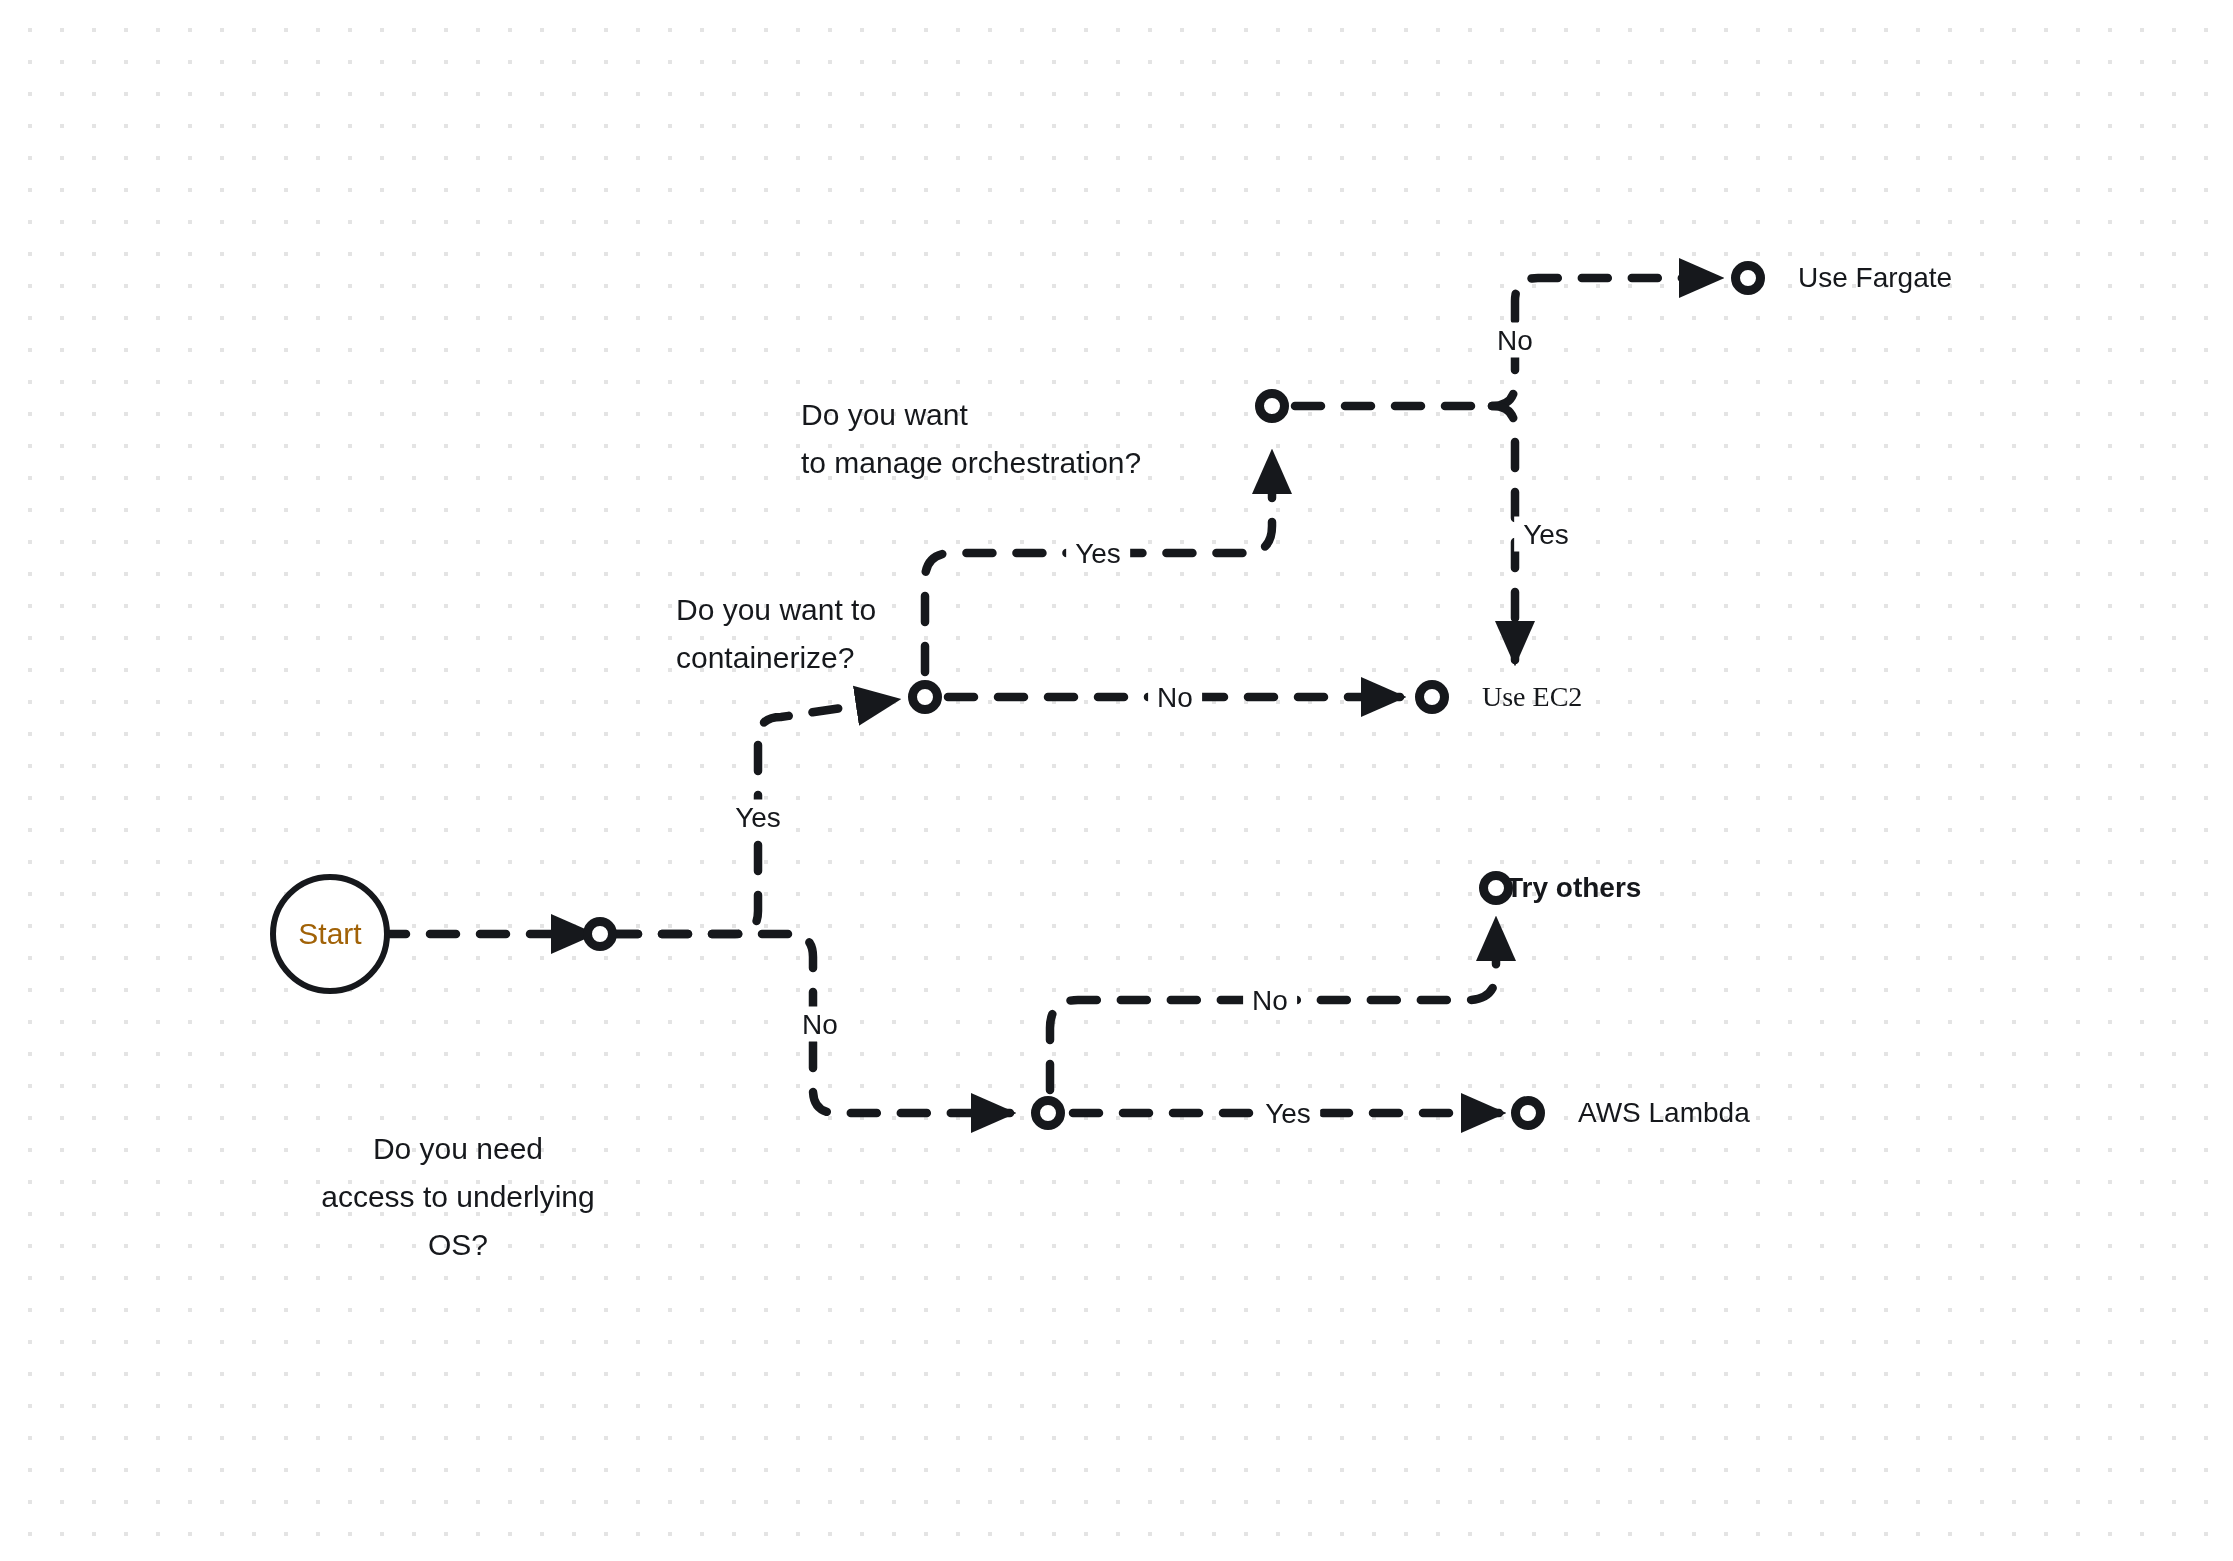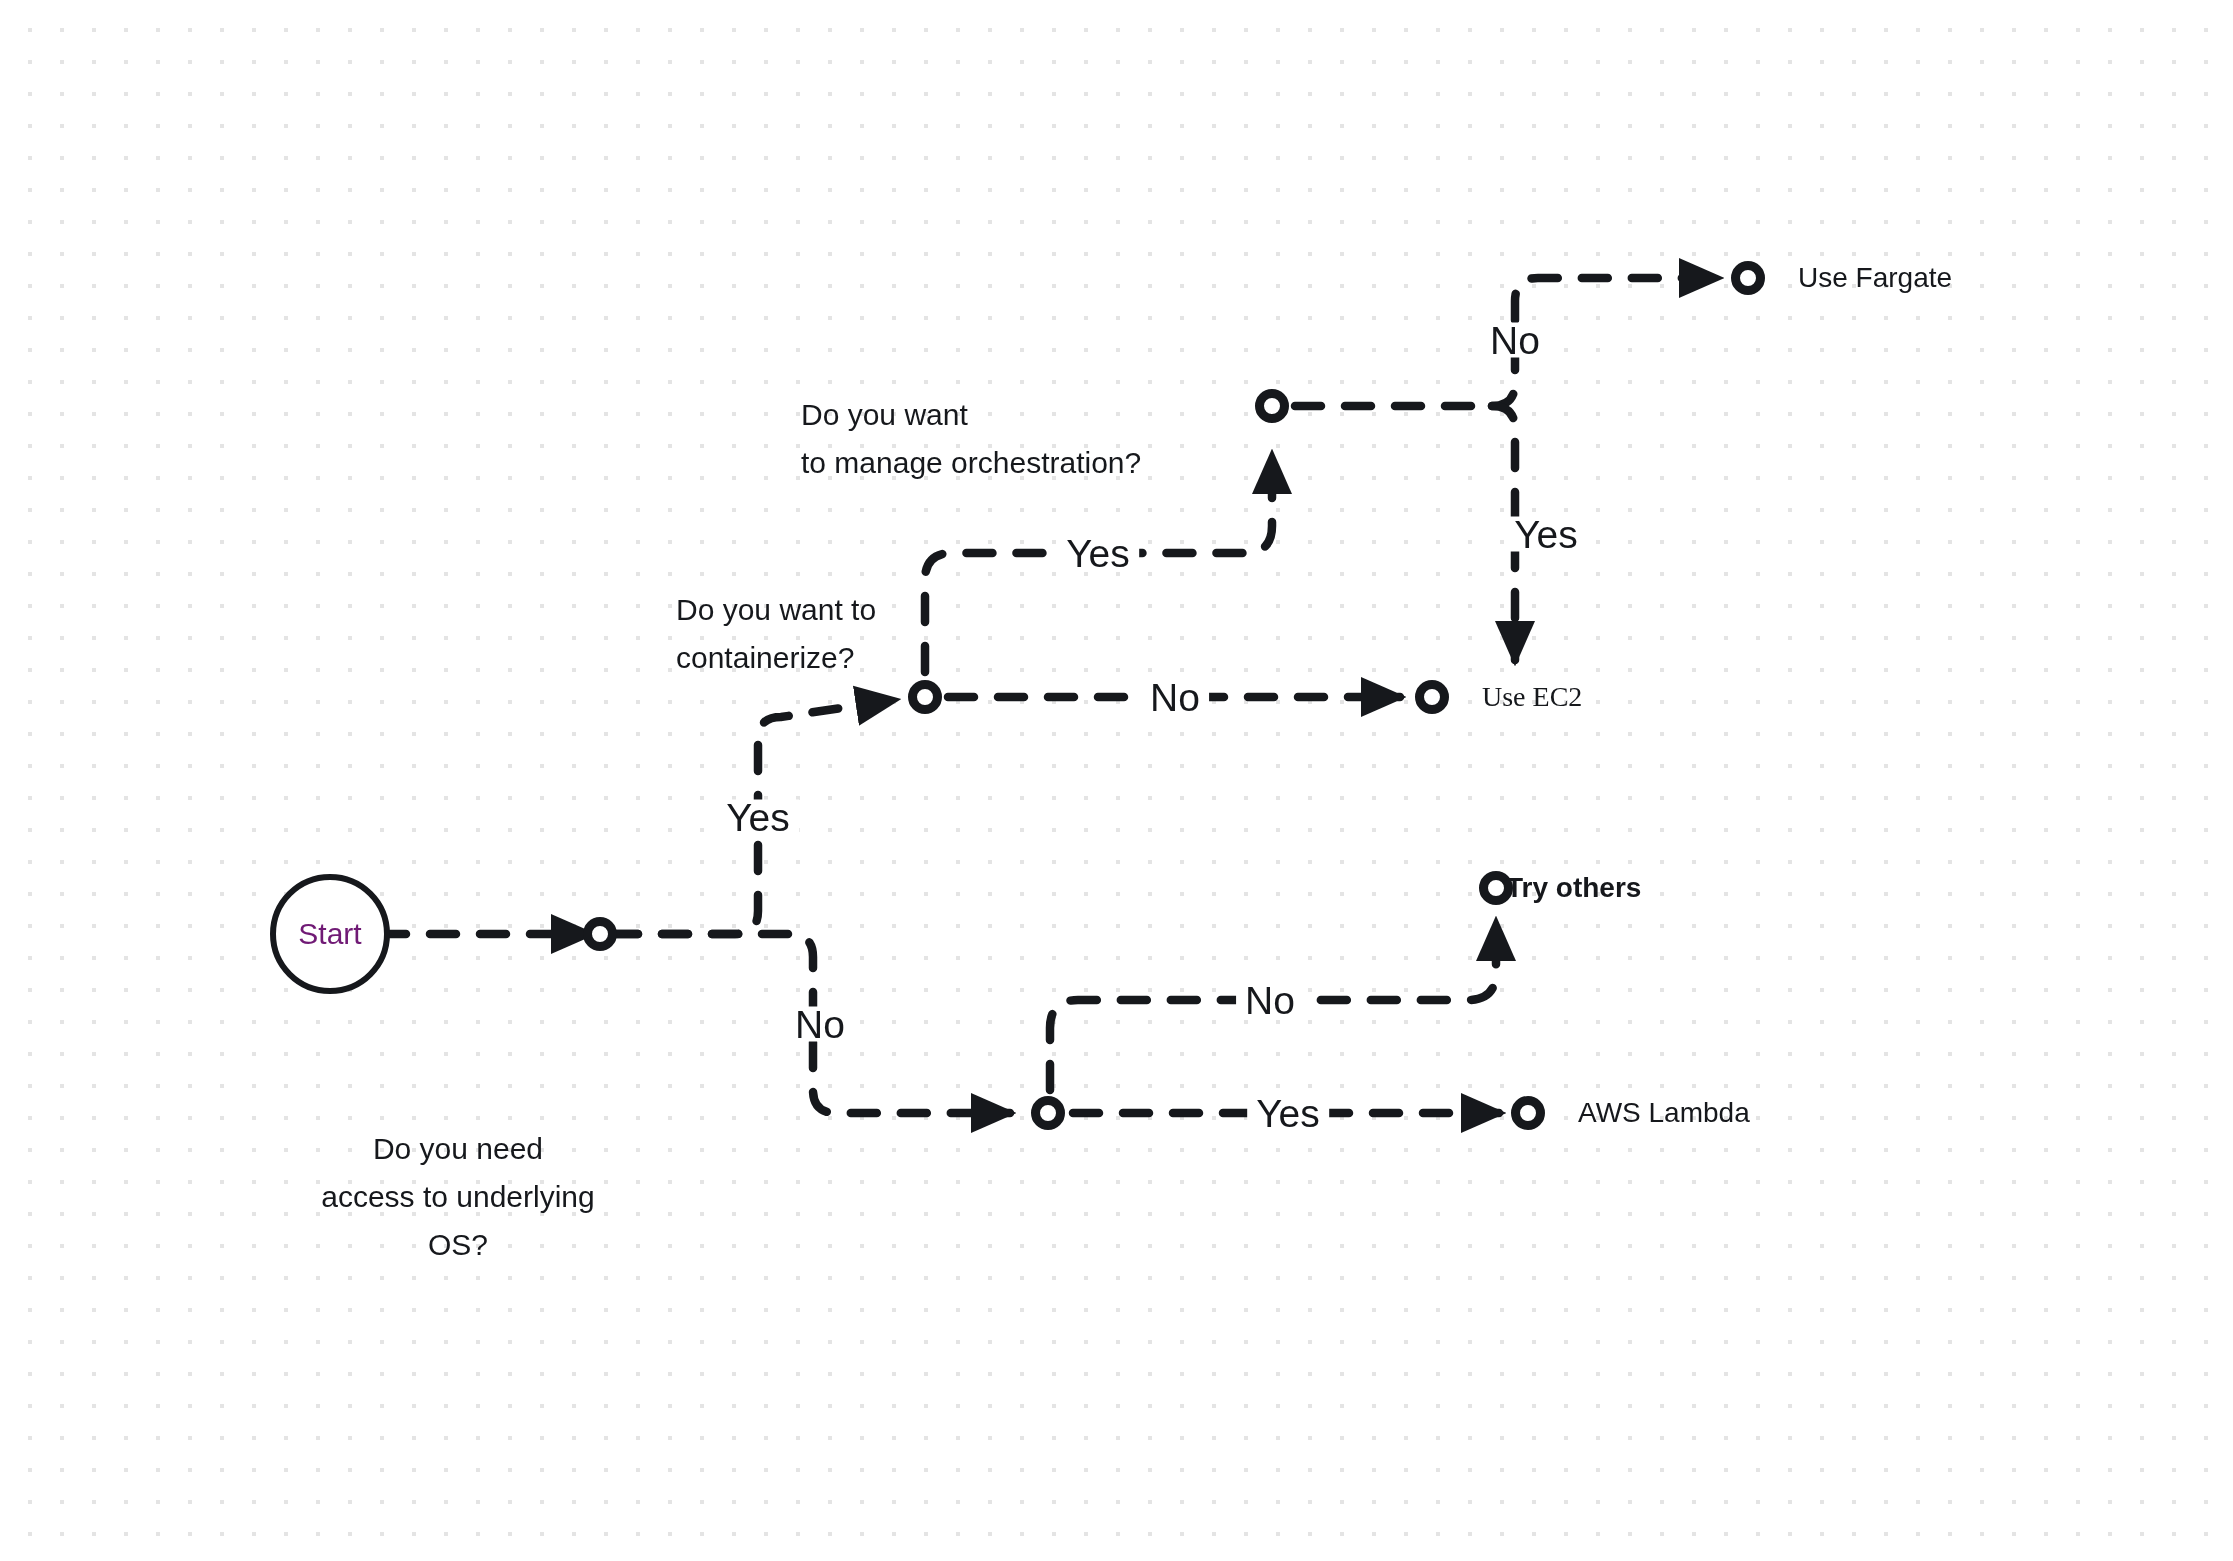--- a/index.html
+++ b/index.html
@@ -22,21 +22,21 @@
   #wires {
     position: absolute;
     left: 0; top: 0;
     width: 2233px;
     height: 1561px;
   }
   .edge-label {
     position: absolute;
     color: #16181c;
     font-family: "Liberation Sans", sans-serif;
-    font-size: 39px;
+    font-size: 28px;
     line-height: 29px;
     background: #ffffff;
     padding: 3px 9px;
     white-space: nowrap;
     transform: translate(-50%, -50%);
   }
   .node-label {
     position: absolute;
     color: #16181c;
     font-size: 28px;
@@ -61,21 +61,21 @@
     border-radius: 50%;
     background: #ffffff;
     box-sizing: border-box;
     display: flex;
     align-items: center;
     justify-content: center;
     transform: translate(-50%, -50%);
   }
   .start-node span {
     font-size: 30px;
-    color: #701a75;
+    color: #a16207;
     line-height: 30px;
   }
   .ring-node {
     position: absolute;
     width: 34px;
     height: 34px;
     border: 9px solid #16181c;
     border-radius: 50%;
     background: #ffffff;
     box-sizing: border-box;

